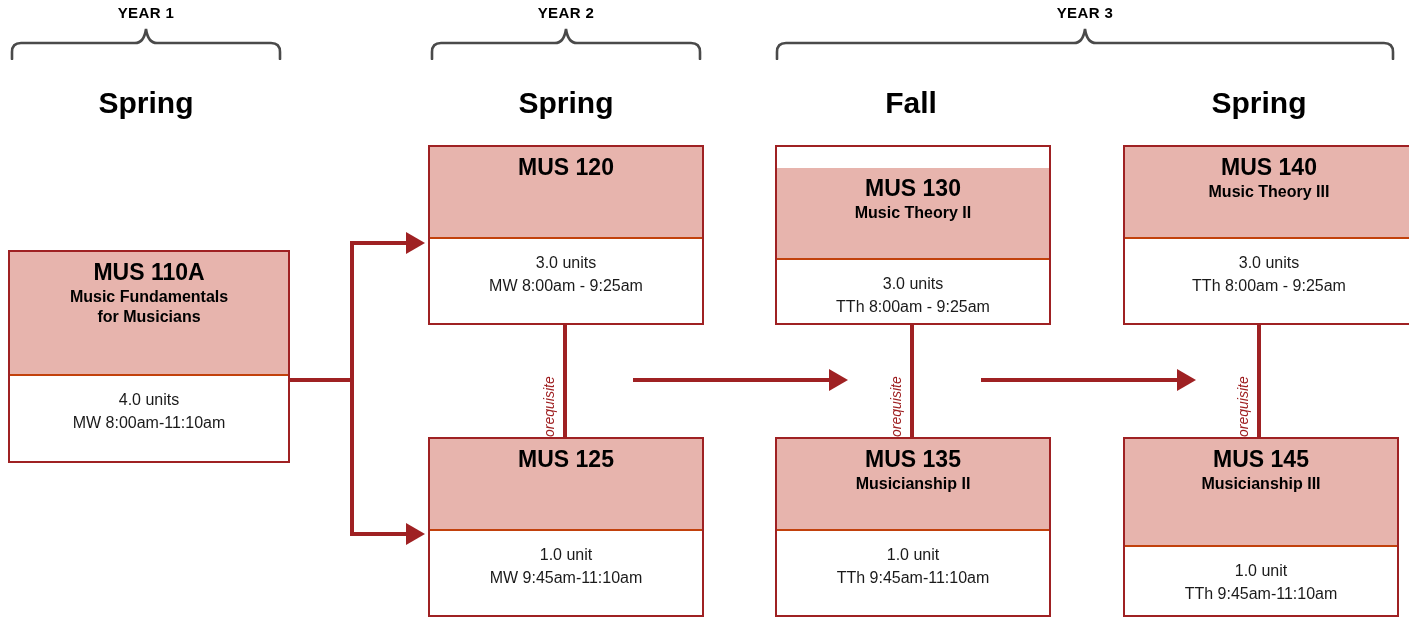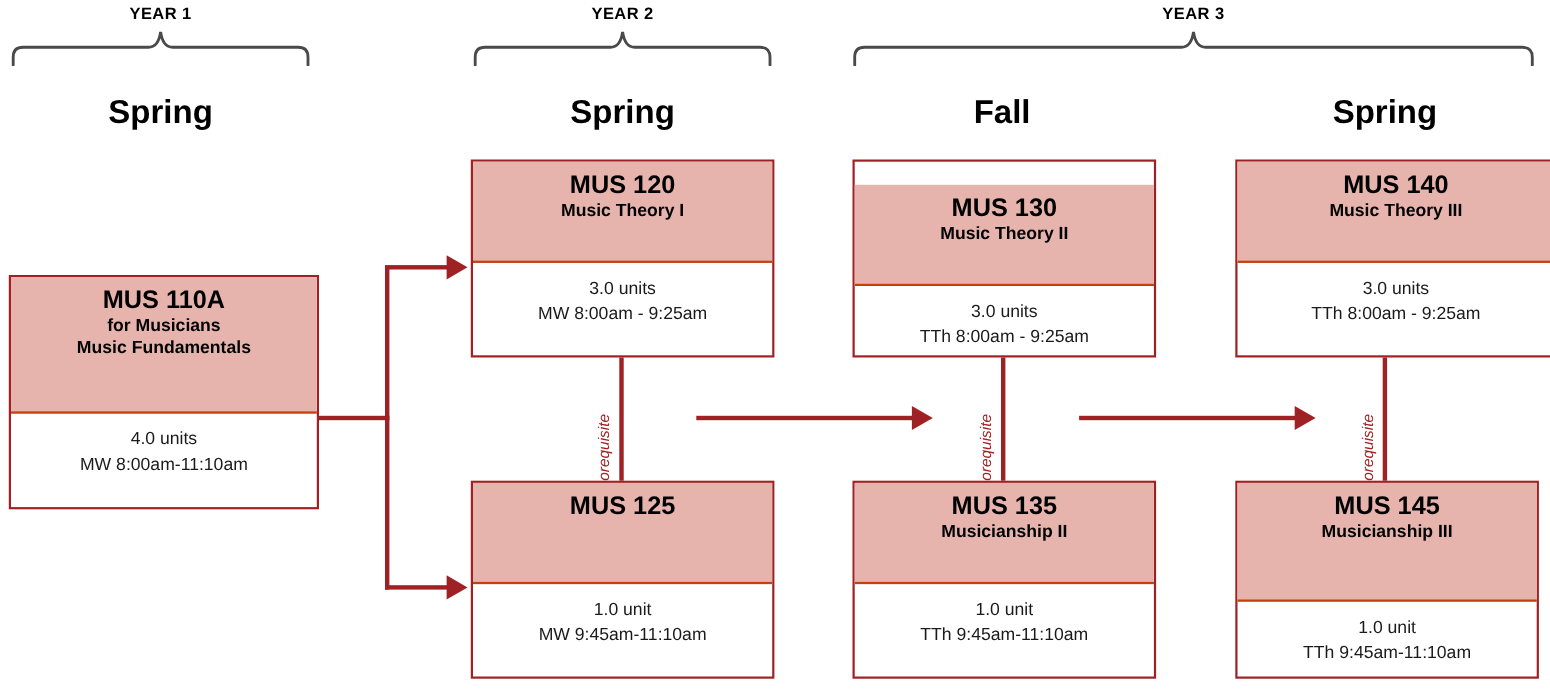--- a/index.html
+++ b/index.html
@@ -173,33 +173,32 @@
 
   <div class="coreq-line" style="left:910px; top:323px; height:117px;"></div>
   <div class="coreq-label" style="left:904px; top:428px;">corequisite</div>
 
   <div class="coreq-line" style="left:1257px; top:323px; height:117px;"></div>
   <div class="coreq-label" style="left:1251px; top:428px;">corequisite</div>
 
   <div class="course-box" style="left:8px; top:250px; width:282px; height:213px;">
     <div class="course-head" style="height:124px;">
       <div class="course-code">MUS 110A</div>
+      <div class="course-title">Music Fundamentals</div>
       <div class="course-title">for Musicians</div>
-      <div class="course-title">Music Fundamentals</div>
     </div>
     <div class="course-body">
       <div class="course-units">4.0 units</div>
       <div class="course-schedule">MW 8:00am-11:10am</div>
     </div>
   </div>
 
   <div class="course-box" style="left:428px; top:145px; width:276px; height:180px;">
     <div class="course-head" style="height:92px;">
       <div class="course-code">MUS 120</div>
-      <div class="course-title">Music Theory I</div>
     </div>
     <div class="course-body">
       <div class="course-units">3.0 units</div>
       <div class="course-schedule">MW 8:00am - 9:25am</div>
     </div>
   </div>
 
   <div class="course-box" style="left:775px; top:145px; width:276px; height:180px;">
     <div class="course-head" style="height:92px;margin-top:21px;">
       <div class="course-code">MUS 130</div>

